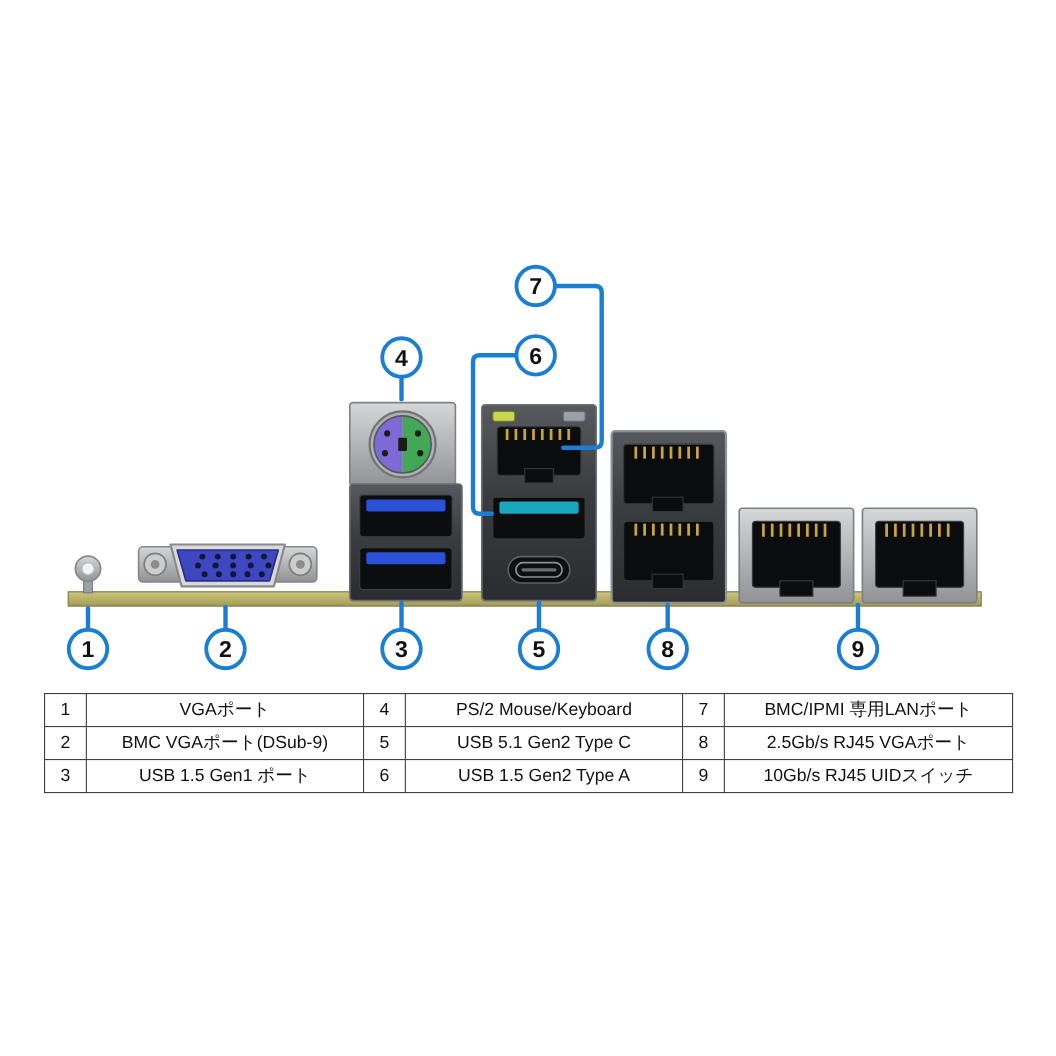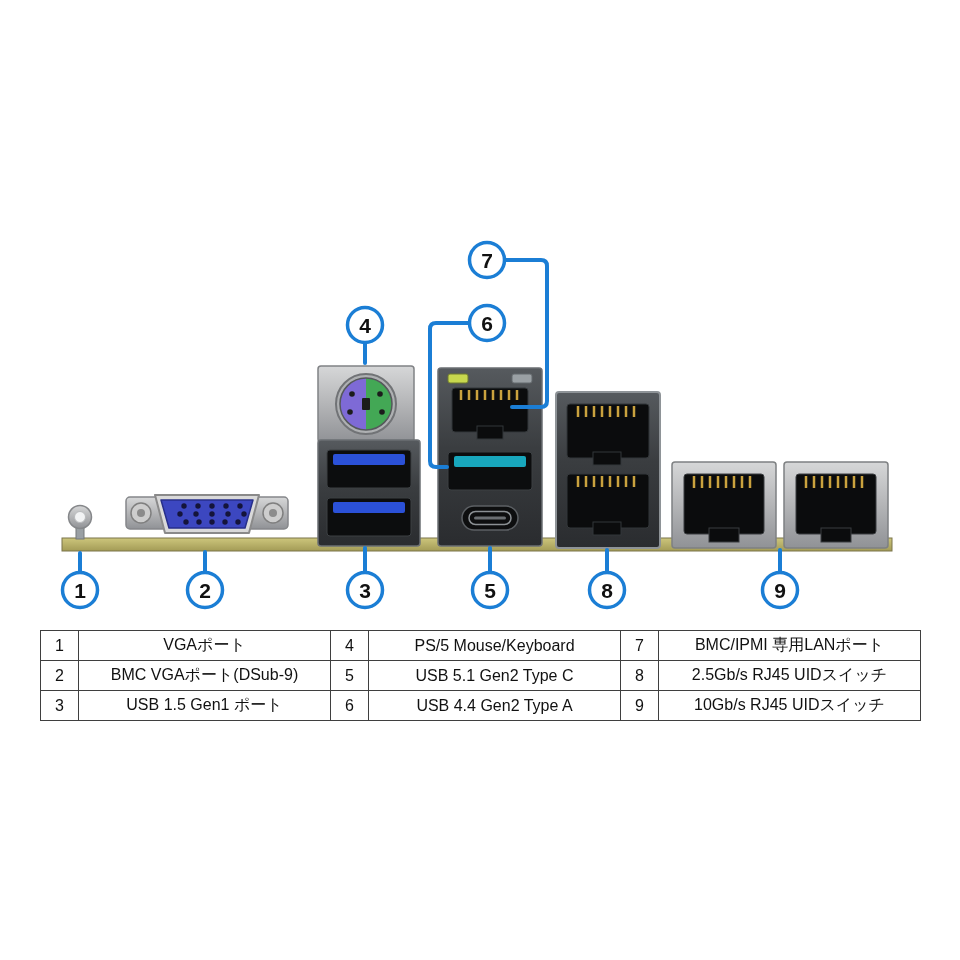--- a/index.html
+++ b/index.html
@@ -249,37 +249,37 @@
         <col style="width:38px">
           <col style="width:252px">
         <col style="width:38px">
           <col style="width:262px">
       </colgroup>
       <tbody>
         <tr>
           <td class="num">1</td>
           <td>VGAポート</td>
           <td class="num">4</td>
-          <td>PS/5 Mouse/Keyboard</td>
+          <td>PS/2 Mouse/Keyboard</td>
           <td class="num">7</td>
           <td>BMC/IPMI 専用LANポート</td>
         </tr>
         <tr>
           <td class="num">2</td>
           <td>BMC VGAポート(DSub-9)</td>
           <td class="num">5</td>
           <td>USB 5.1 Gen2 Type C</td>
           <td class="num">8</td>
-          <td>2.5Gb/s RJ45 UIDスイッチ</td>
+          <td>2.5Gb/s RJ45 VGAポート</td>
         </tr>
         <tr>
           <td class="num">3</td>
           <td>USB 1.5 Gen1 ポート</td>
           <td class="num">6</td>
-          <td>USB 4.4 Gen2 Type A</td>
+          <td>USB 1.5 Gen2 Type A</td>
           <td class="num">9</td>
           <td>10Gb/s RJ45 UIDスイッチ</td>
         </tr>
       </tbody>
     </table>
   </div>
 
 </div>
 
 </body></html>

